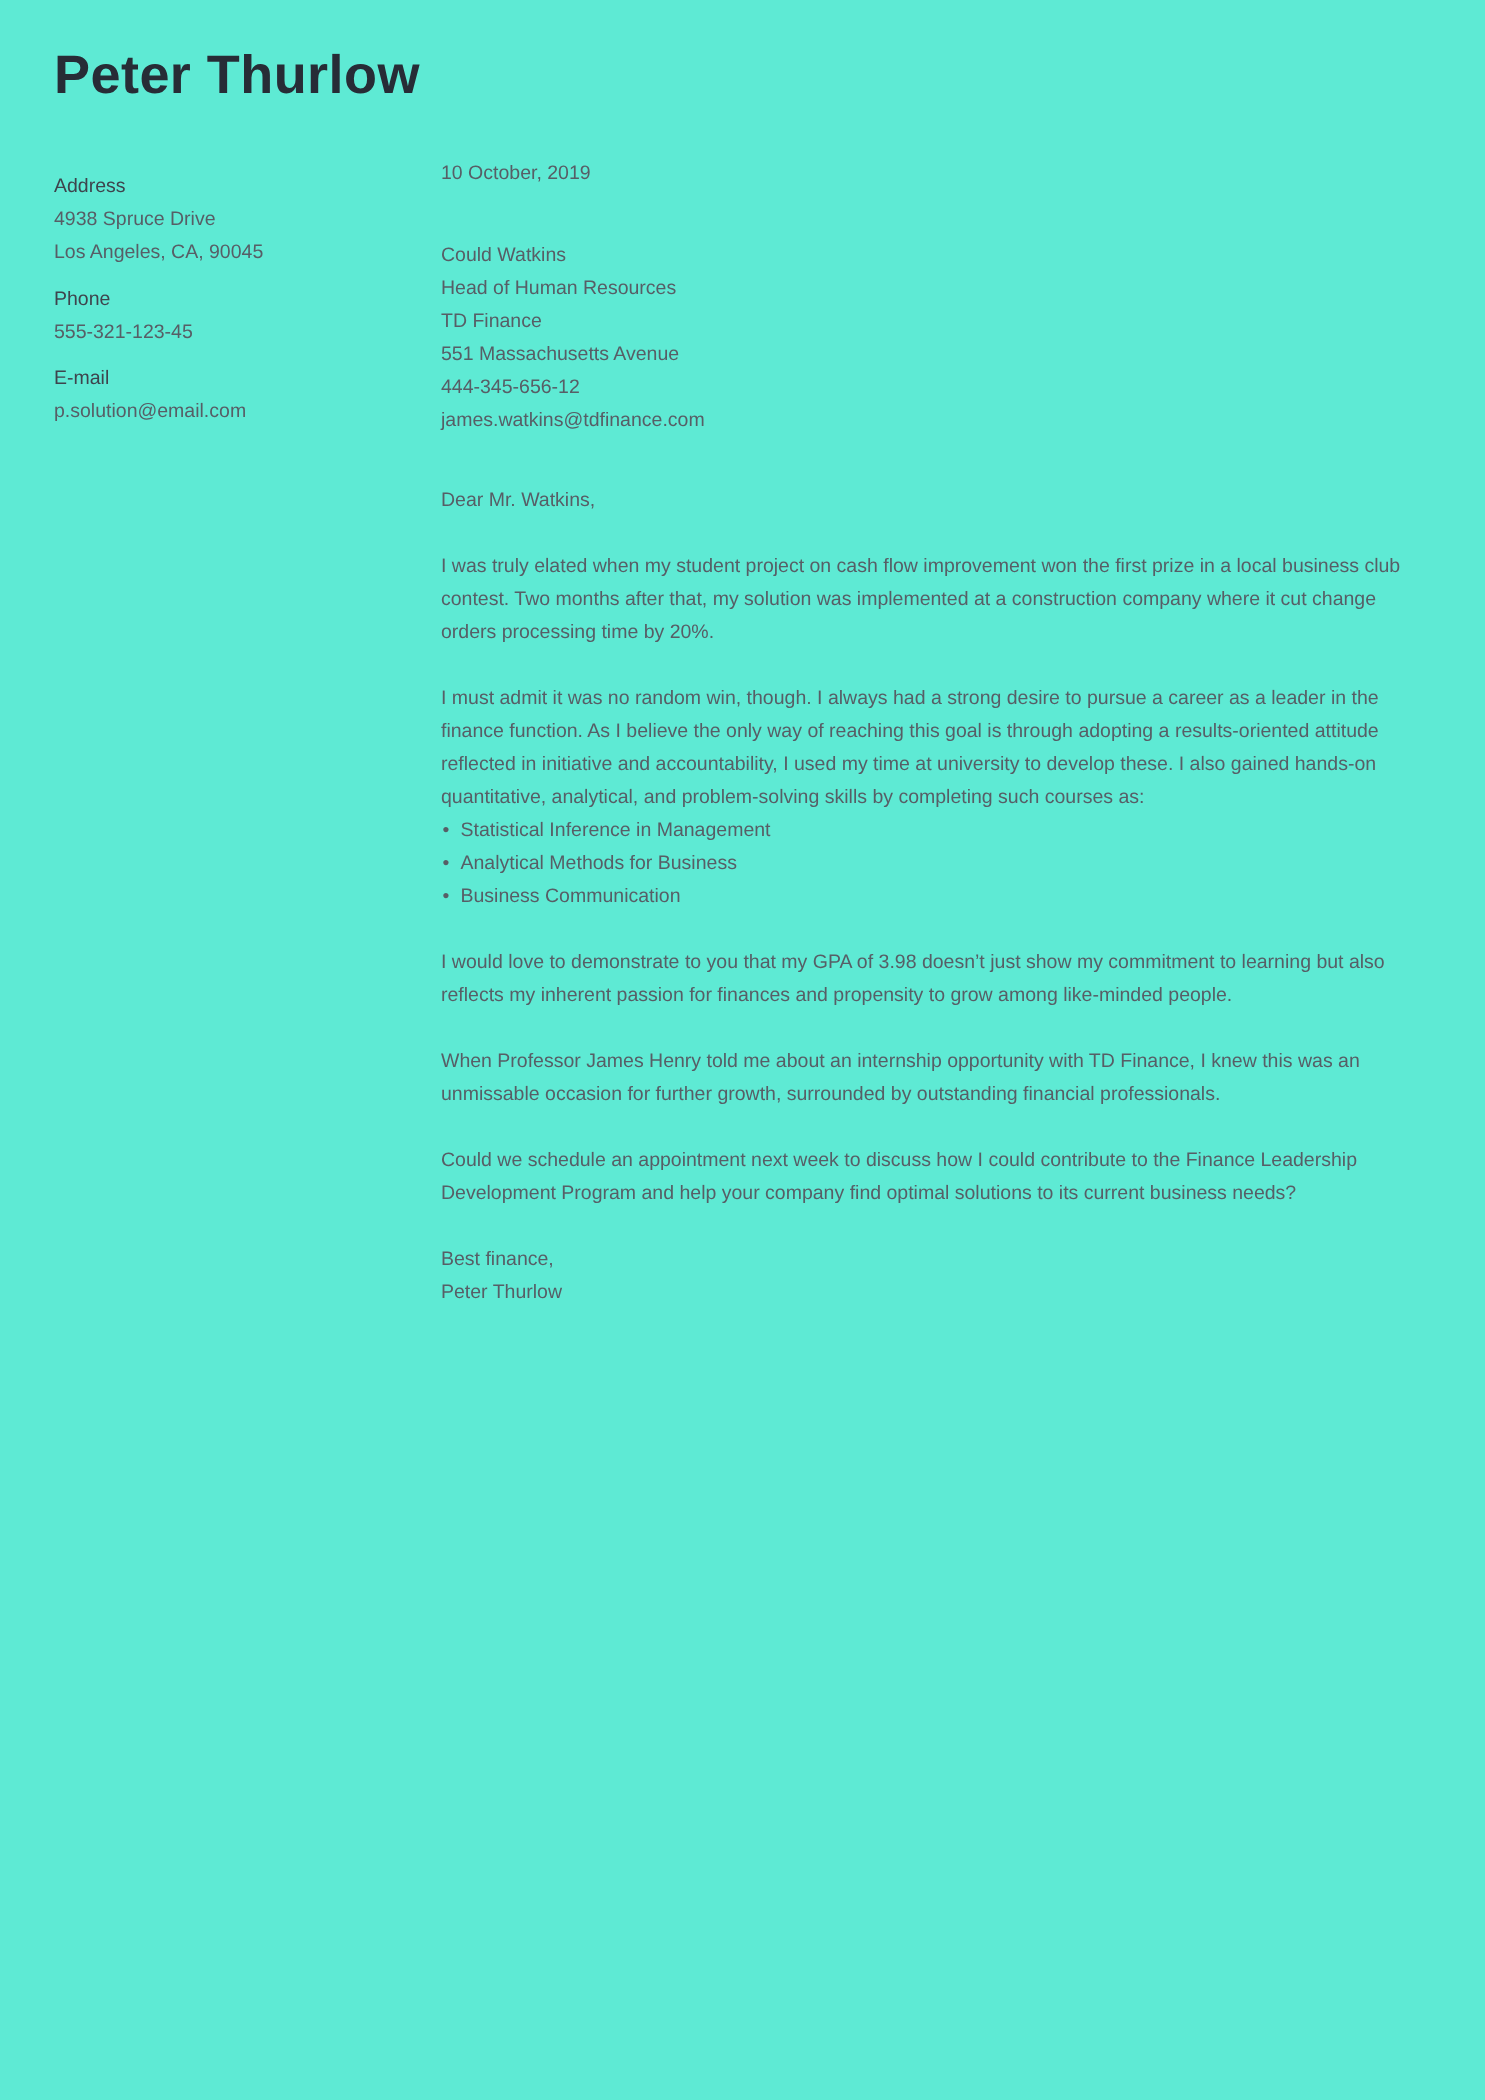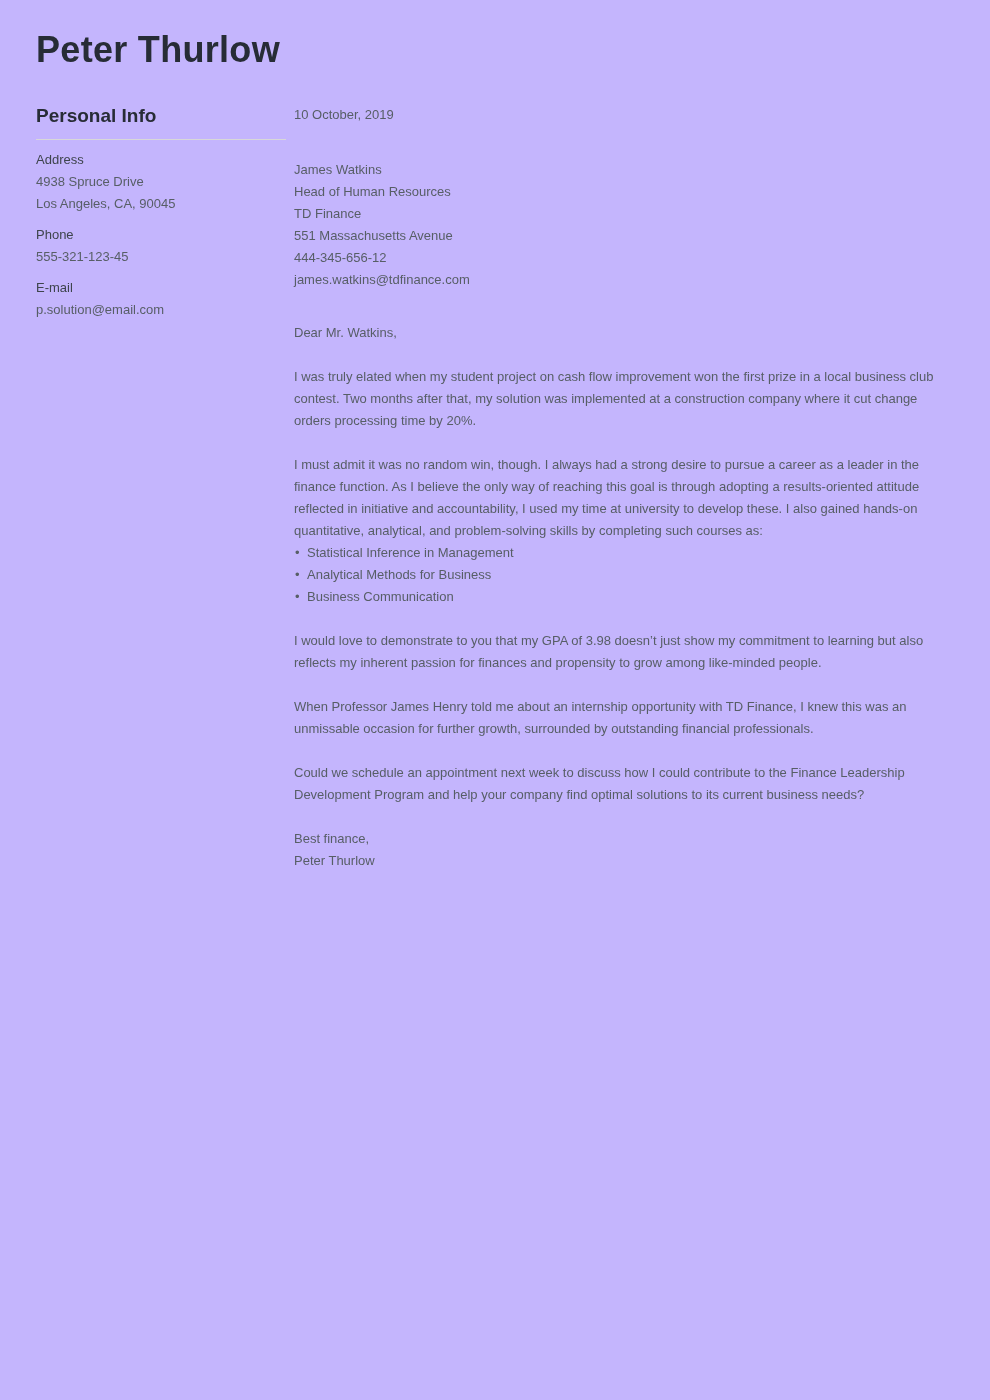--- a/index.html
+++ b/index.html
@@ -11,21 +11,21 @@
     width: 990px;
     height: 1400px;
     font-family: "Liberation Sans", "DejaVu Sans", sans-serif;
     overflow: hidden;
   }
   .page {
     box-sizing: border-box;
     width: 990px;
     height: 1400px;
     padding: 30px 44px 0 36px;
-    background: #c4b5fd;
+    background: #5eead4;
   }
   .name-heading {
     margin: 0 0 34px 0;
     font-size: 36px;
     line-height: 40px;
     font-weight: bold;
     color: #272c36;
     letter-spacing: 0.3px;
   }
   .content {
@@ -106,21 +106,20 @@
 </head>
 <body>
 
 <div class="page">
 
   <h1 class="name-heading">Peter Thurlow</h1>
 
   <div class="content">
 
     <aside class="sidebar">
-      <div class="sidebar-title">Personal Info</div>
 
       <div class="info-section">
         <div class="info-label">Address</div>
         <div class="info-value">4938 Spruce Drive</div>
         <div class="info-value">Los Angeles, CA, 90045</div>
       </div>
 
       <div class="info-section">
         <div class="info-label">Phone</div>
         <div class="info-value">555-321-123-45</div>
@@ -130,21 +129,21 @@
         <div class="info-label">E-mail</div>
         <div class="info-value">p.solution@email.com</div>
       </div>
     </aside>
 
     <main class="letter">
 
       <div class="date">10 October, 2019</div>
 
       <div class="recipient">
-        <div class="recipient-line">James Watkins</div>
+        <div class="recipient-line">Could Watkins</div>
         <div class="recipient-line">Head of Human Resources</div>
         <div class="recipient-line">TD Finance</div>
         <div class="recipient-line">551 Massachusetts Avenue</div>
         <div class="recipient-line">444-345-656-12</div>
         <div class="recipient-line">james.watkins@tdfinance.com</div>
       </div>
 
       <p class="salutation">Dear Mr. Watkins,</p>
 
       <p>I was truly elated when my student project on cash flow improvement won the first prize in a local business club contest. Two months after that, my solution was implemented at a construction company where it cut change orders processing time by 20%.</p>

